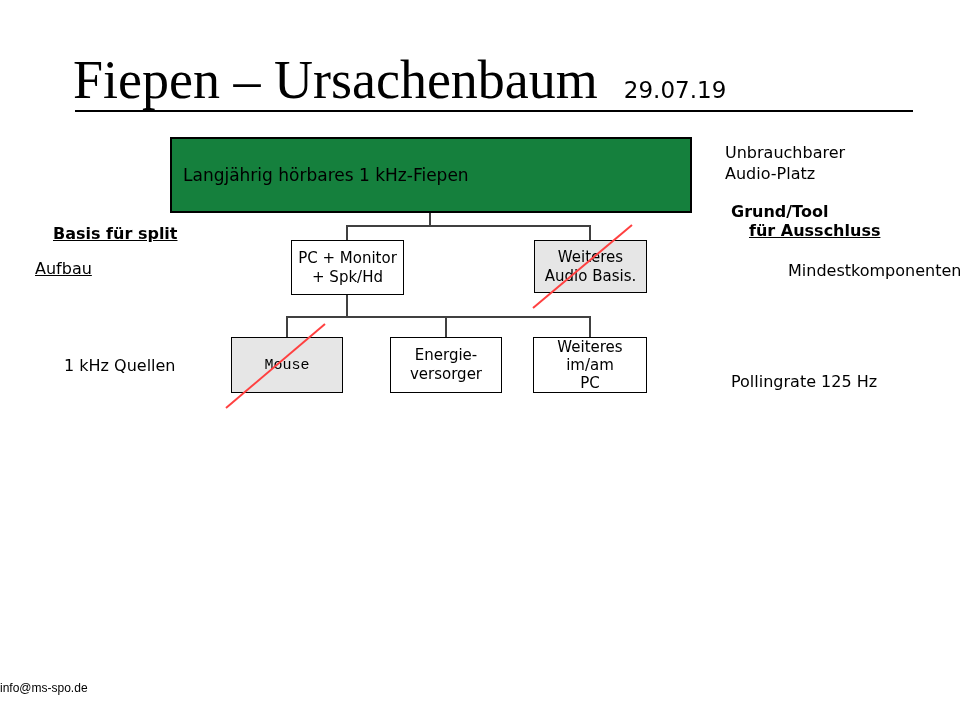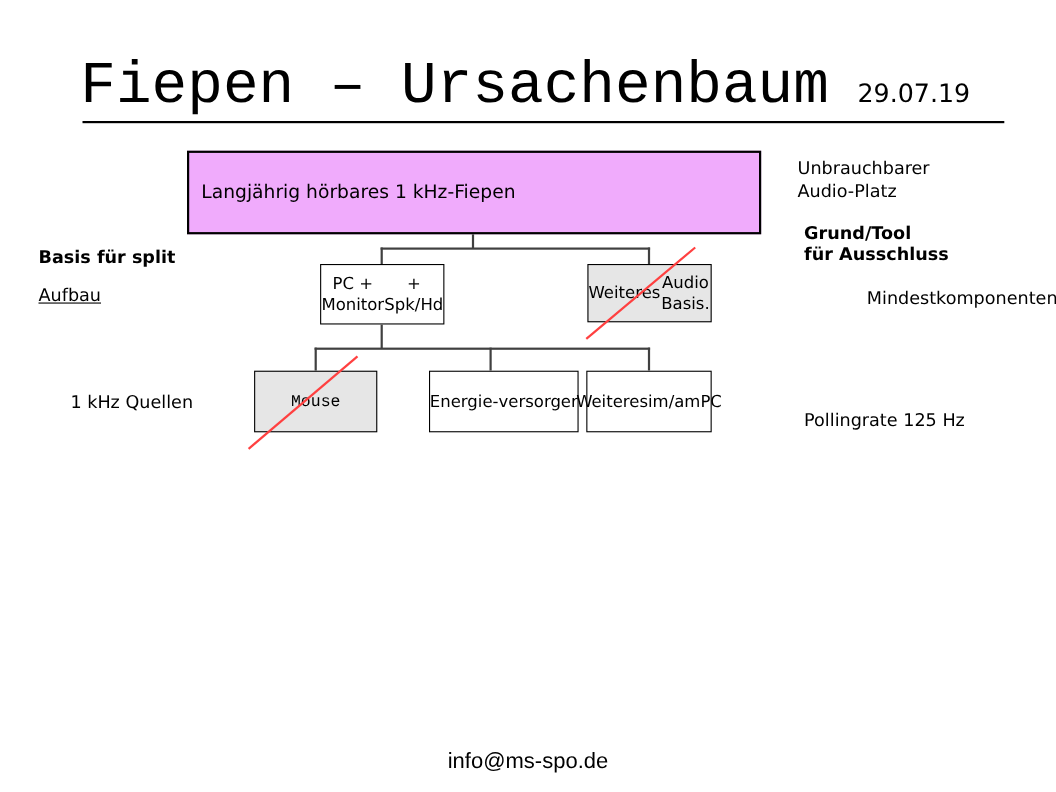--- a/index.html
+++ b/index.html
@@ -3,70 +3,70 @@
 <meta charset="utf-8">
 <style>
   html,body{margin:0;padding:0;}
   body{
     width:960px;height:720px;position:relative;overflow:hidden;
     background:#ffffff;color:#000;
     font-family:"DejaVu Sans",sans-serif;
   }
   
   .title-wrap{position:absolute;left:73px;top:50px;white-space:nowrap;}
-  .title-main{font-family:Liberation Mono, monospace;font-size:54px;line-height:60px;}
+  .title-main{font-family:Liberation Serif, serif;font-size:54px;line-height:60px;}
   .title-date{font-family:"DejaVu Sans",sans-serif;font-size:23px;margin-left:26px;}
   .title-rule{position:absolute;left:75px;top:110px;width:838px;height:2px;background:#000;}
   
   .root-box{
     position:absolute;left:170px;top:137px;width:522px;height:76px;
-    background:#f0abfc;border:2px solid #000;box-sizing:border-box;
+    background:#15803d;border:2px solid #000;box-sizing:border-box;
     display:flex;align-items:center;padding-left:11px;font-size:17px;
   }
   
   .node{
     position:absolute;background:#fff;border:1px solid #000;box-sizing:border-box;
-    display:flex;flex-direction:row;justify-content:center;align-items:center;
+    display:flex;flex-direction:column;justify-content:center;align-items:center;
     text-align:center;font-size:15px;line-height:19px;z-index:2;
   }
   .node.excluded{background:#E6E6E6;}
   #node-pc{left:291px;top:240px;width:113px;height:55px;}
   #node-audio{left:534px;top:240px;width:113px;height:53px;}
   #node-mouse{left:231px;top:337px;width:112px;height:56px;font-family:Liberation Mono, monospace;}
-  #node-energie{left:390px;top:337px;width:136px;height:56px;}
+  #node-energie{left:390px;top:337px;width:112px;height:56px;}
   #node-wpc{left:533px;top:337px;width:114px;height:56px;line-height:18px;}
   .ln{display:block;}
   
   .conn{position:absolute;background:#404040;z-index:1;}
   #c-v1{left:429px;top:213px;width:2px;height:13px;}
   #c-h1{left:346px;top:225px;width:245px;height:2px;}
   #c-v2{left:346px;top:225px;width:2px;height:15px;}
   #c-v3{left:589px;top:225px;width:2px;height:15px;}
   #c-v4{left:346px;top:295px;width:2px;height:22px;}
   #c-h2{left:286px;top:316px;width:305px;height:2px;}
   #c-v5{left:286px;top:316px;width:2px;height:21px;}
   #c-v6{left:445px;top:316px;width:2px;height:21px;}
   #c-v7{left:589px;top:316px;width:2px;height:21px;}
   
   .overlay{position:absolute;left:0;top:0;z-index:3;pointer-events:none;}
   
   .side-label{position:absolute;font-size:16px;white-space:nowrap;}
   .bold{font-weight:bold;}
-  .underl{}
+  .underl{text-decoration:underline;margin-left:18px;}
   #label-basis{left:35px;top:224px;}
   #label-aufbau{left:35px;top:259px;text-decoration:underline;}
   #label-quellen{left:35px;top:356px;margin-left:29px;}
   #label-unbrauchbar{left:725px;top:142px;line-height:21px;}
   #label-grund{left:731px;top:202px;line-height:19px;}
   #label-mindest{left:752px;top:261px;margin-left:36px;}
   #label-polling{left:731px;top:356px;margin-top:16px;}
   
   .footer{
-    position:absolute;left:0;top:681px;width:960px;text-align:center;
-    font-family:"Liberation Sans",sans-serif;font-size:20px;
+    position:absolute;left:0;top:681px;width:960px;text-align:left;
+    font-family:"Liberation Sans",sans-serif;font-size:12px;
   }
 </style>
 </head>
 <body>
 
 <div class="title-wrap">
   <span class="title-main">Fiepen – Ursachenbaum</span><span class="title-date">29.07.19</span>
 </div>
 <div class="title-rule"></div>
 

